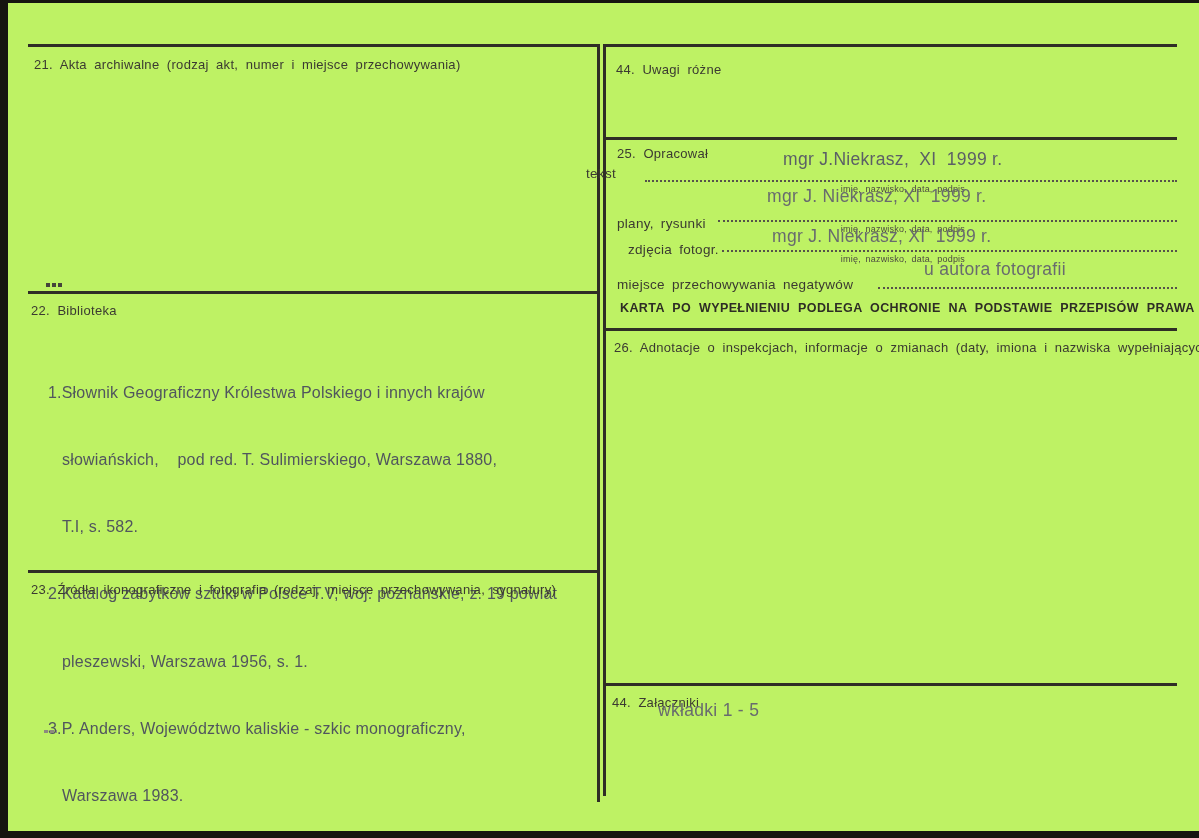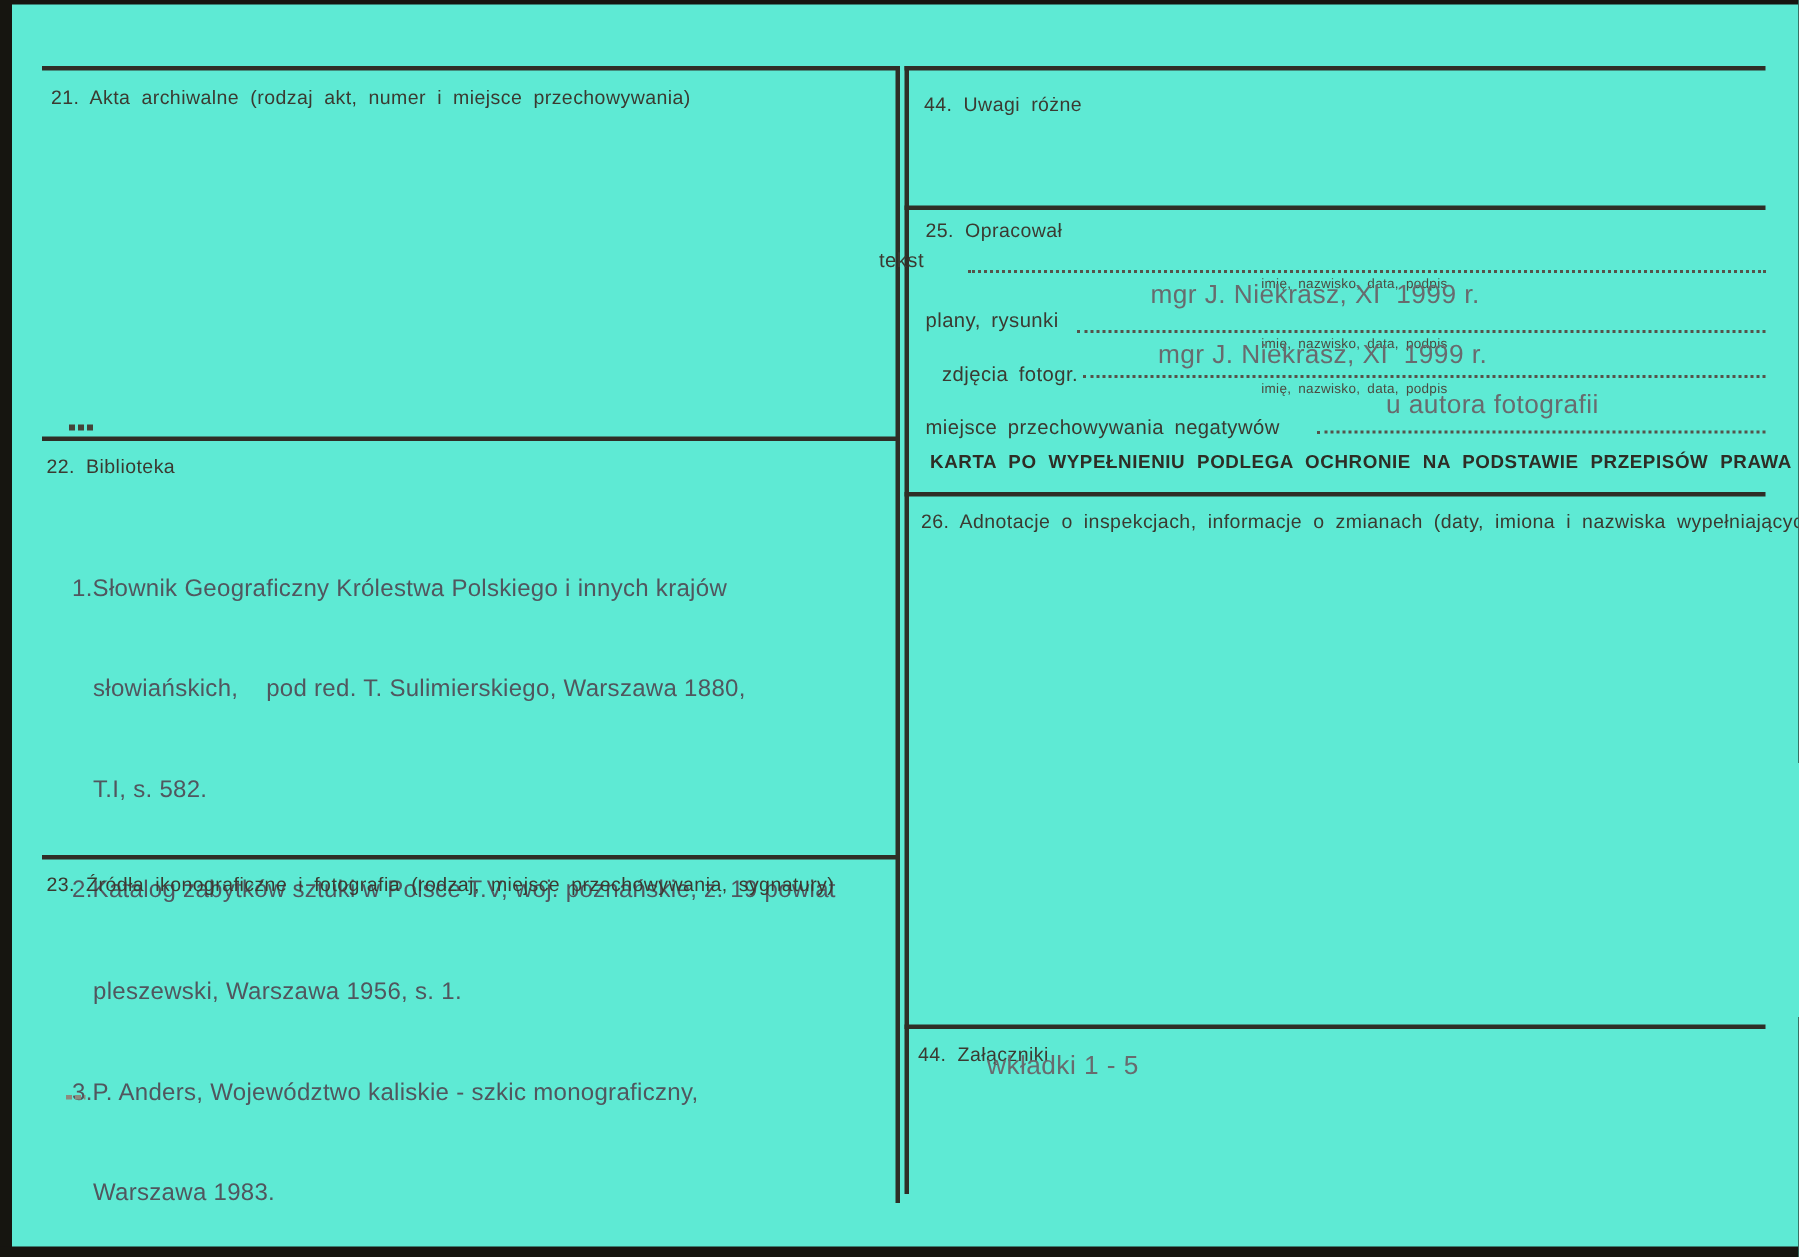--- a/index.html
+++ b/index.html
@@ -1,18 +1,18 @@
 <!DOCTYPE html>
 <html><head>
 <meta charset="utf-8">
 <style>
   html,body{margin:0;padding:0;background:#1a1912;}
   #scan{
     position:relative;width:1199px;height:838px;overflow:hidden;
-    background:#5eead4;
+    background:#bef264;
     font-family:"Liberation Sans", sans-serif;
     color:#39382f;
   }
   .edge{position:absolute;background:#161510;}
   .hline{position:absolute;height:3px;background:#2f2e26;}
   .vline{position:absolute;width:3px;background:#2f2e26;}
   .sec-title{
     position:absolute;font-size:13px;color:#3b3a31;
     letter-spacing:.3px;word-spacing:3.5px;white-space:pre;
   }
@@ -82,26 +82,27 @@
     
   </div>
 
   <div class="sec-title" style="left:31px;top:582px;">23. Źródła ikonograficzne i fotografia (rodzaj, miejsce przechowywania, sygnatury)</div>
   <div class="scribble light" style="left:44px;top:730px;width:13px;height:3px;"></div>
 
   <div class="sec-title" style="left:616px;top:62px;">44. Uwagi różne</div>
 
   <div class="sec-title" style="left:617px;top:146px;">25. Opracował</div>
 
+  <div class="typed dark" style="left:783px;top:149px;">mgr J.Niekrasz,  XI  1999 r.</div>
   <div class="field-label" style="left:586px;top:166px;">tekst</div>
   <div class="dotted" style="left:645px;top:180px;width:532px;"></div>
   <div class="caption" style="left:790px;top:184px;">imię, nazwisko, data, podpis</div>
 
   <div class="typed" style="left:767px;top:186px;">mgr J. Niekrasz, XI  1999 r.</div>
-  <div class="field-label" style="left:617px;top:206px;">plany, rysunki</div>
+  <div class="field-label" style="left:617px;top:216px;">plany, rysunki</div>
   <div class="dotted" style="left:718px;top:220px;width:459px;"></div>
   <div class="caption" style="left:790px;top:224px;">imię, nazwisko, data, podpis</div>
 
   <div class="typed" style="left:772px;top:226px;">mgr J. Niekrasz, XI  1999 r.</div>
   <div class="field-label" style="left:617px;top:242px;margin-left:11px;">zdjęcia fotogr.</div>
   <div class="dotted" style="left:722px;top:250px;width:455px;"></div>
   <div class="caption" style="left:790px;top:254px;">imię, nazwisko, data, podpis</div>
 
   <div class="typed" style="left:924px;top:259px;">u autora fotografii</div>
   <div class="field-label" style="left:617px;top:277px;">miejsce przechowywania negatywów</div>

